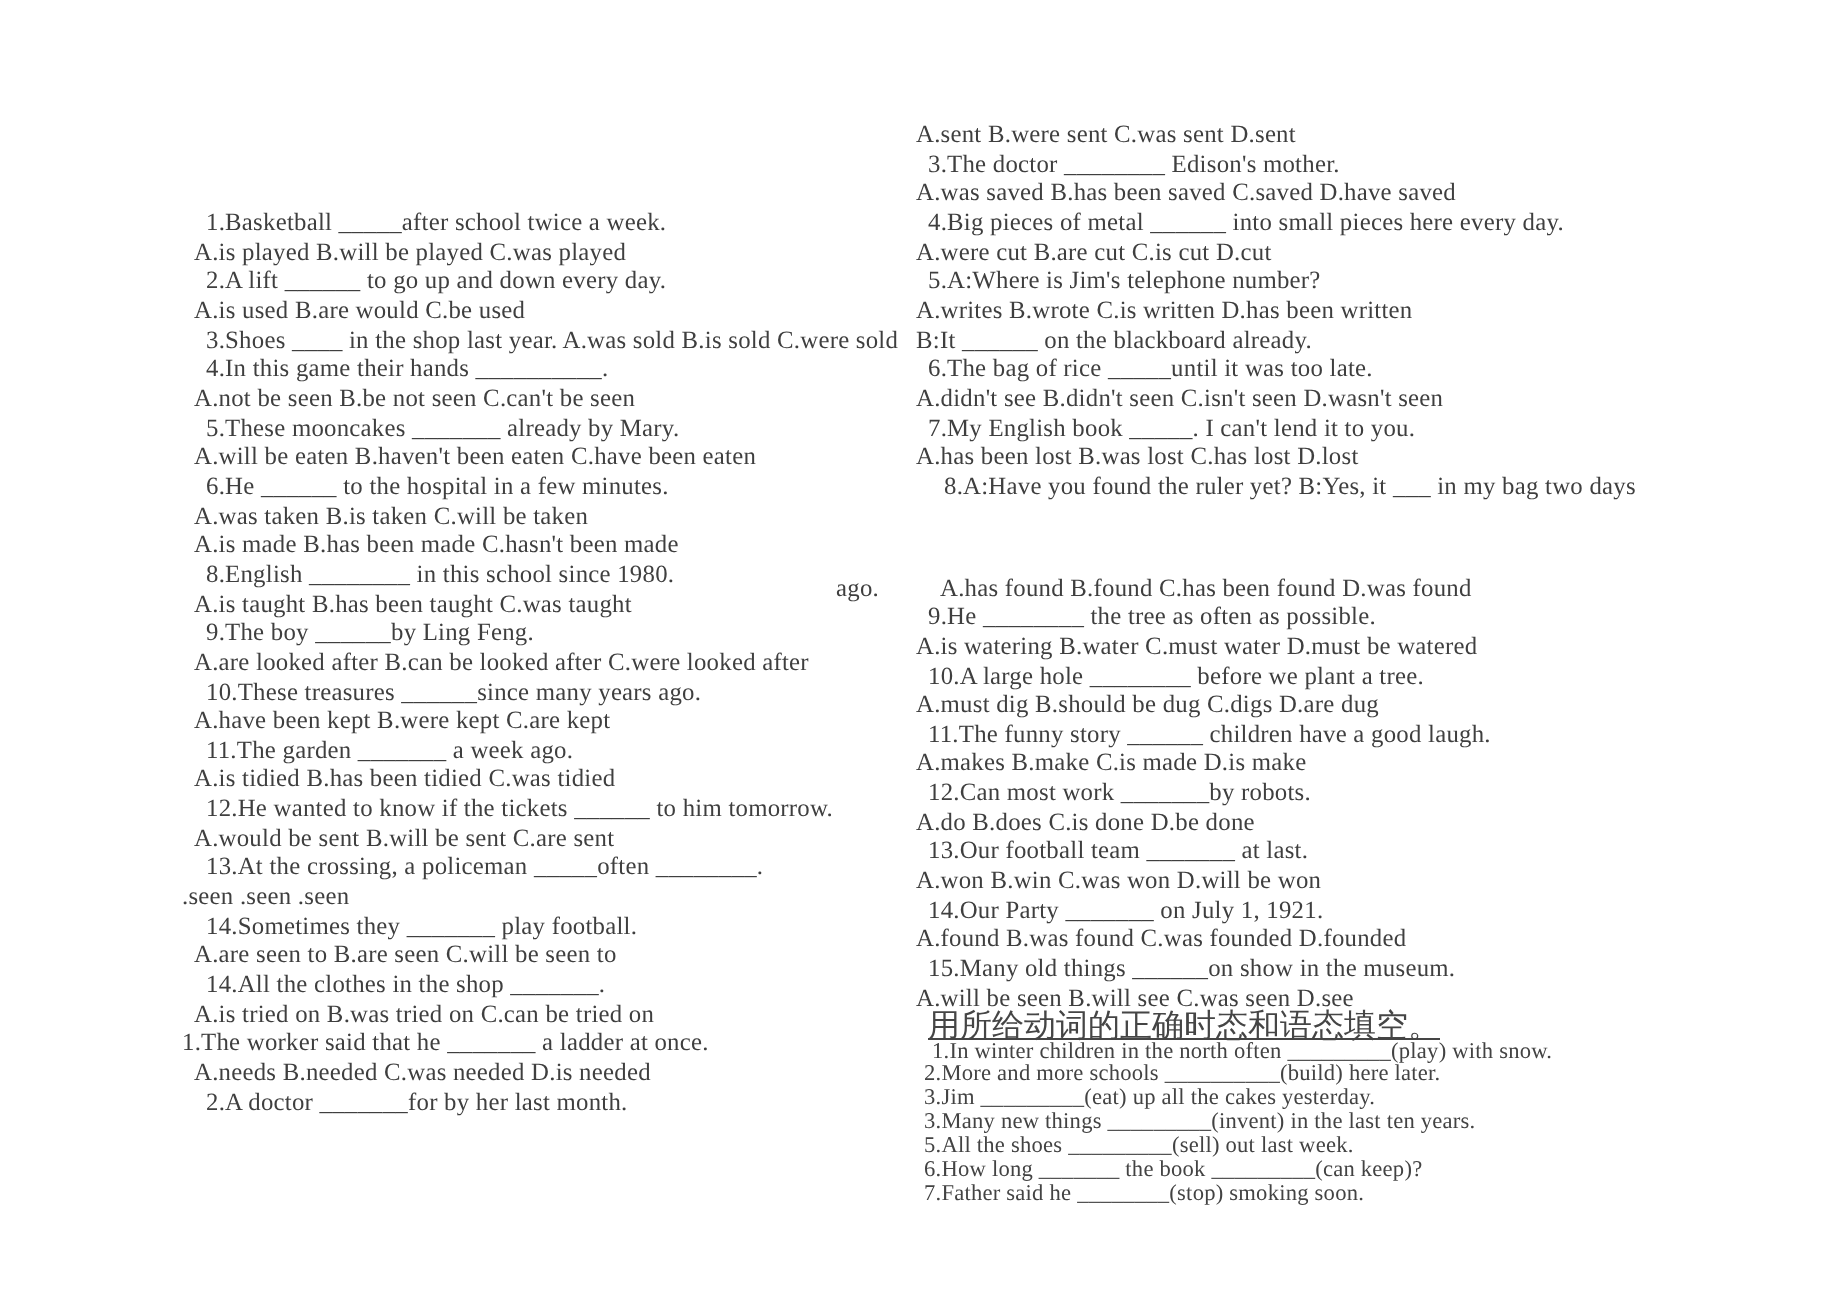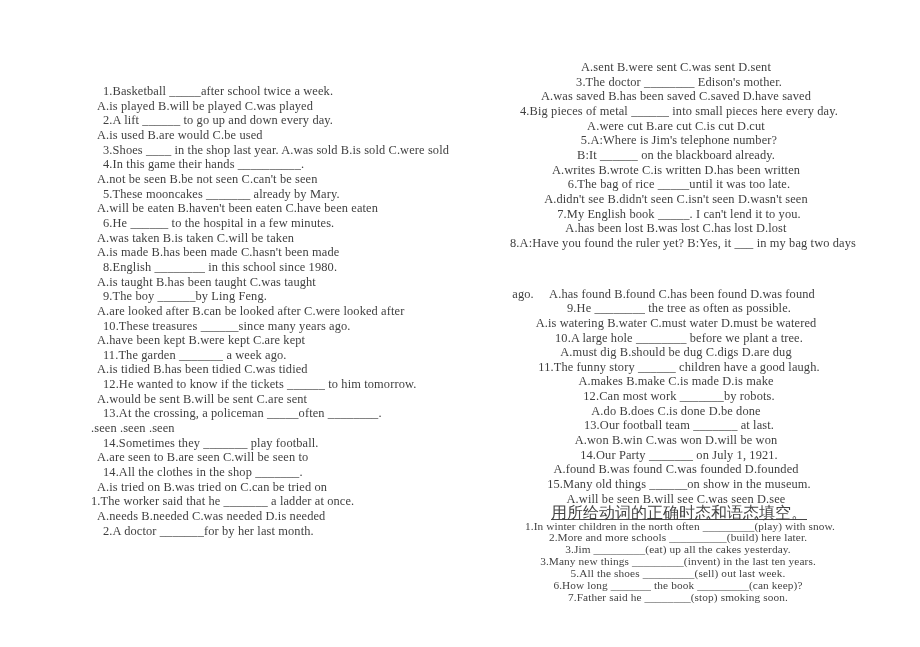--- a/index.html
+++ b/index.html
@@ -22,29 +22,28 @@
     background: #ffffff;
   }
 
   .column {
     position: absolute;
     top: 0;
   }
 
   #col-left {
     left: 97px;
-    top: 84px;
+    top: 104px;
     width: 360px;
   }
 
   #col-right {
-    left: 480px;
+    left: 458px;
     top: 60px;
     width: 392px;
-    text-align: center;
   }
 
   .line {
     font-size: 12.4px;
     line-height: 14.65px;
     white-space: pre-wrap;
     letter-spacing: 0.01em;
     color: #3f3f3f;
   }
 
@@ -135,22 +134,22 @@
   </div>
 
   <div class="column" id="col-right">
     <div>
         <div class="line opt">A.sent B.were sent C.was sent D.sent</div>
         <div class="line stem">3.The doctor ________ Edison's mother.</div>
         <div class="line opt">A.was saved B.has been saved C.saved D.have saved</div>
         <div class="line stem">4.Big pieces of metal ______ into small pieces here every day.</div>
         <div class="line opt">A.were cut B.are cut C.is cut D.cut</div>
         <div class="line stem">5.A:Where is Jim's telephone number?</div>
+        <div class="line opt">A.writes B.wrote C.is written D.has been written</div>
         <div class="line opt">B:It ______ on the blackboard already.</div>
-        <div class="line opt">A.writes B.wrote C.is written D.has been written</div>
         <div class="line stem">6.The bag of rice _____until it was too late.</div>
         <div class="line opt">A.didn't see B.didn't seen C.isn't seen D.wasn't seen</div>
         <div class="line stem">7.My English book _____. I can't lend it to you.</div>
         <div class="line opt">A.has been lost B.was lost C.has lost D.lost</div>
         <div class="line indent-extra">8.A:Have you found the ruler yet? B:Yes, it ___ in my bag two days</div>
         <div class="line hang"><span class="tail">ago.</span><span>A.has found B.found C.has been found D.was found</span></div>
         <div class="line stem">9.He ________ the tree as often as possible.</div>
         <div class="line opt">A.is watering B.water C.must water D.must be watered</div>
         <div class="line stem">10.A large hole ________ before we plant a tree.</div>
         <div class="line opt">A.must dig B.should be dug C.digs D.are dug</div>

